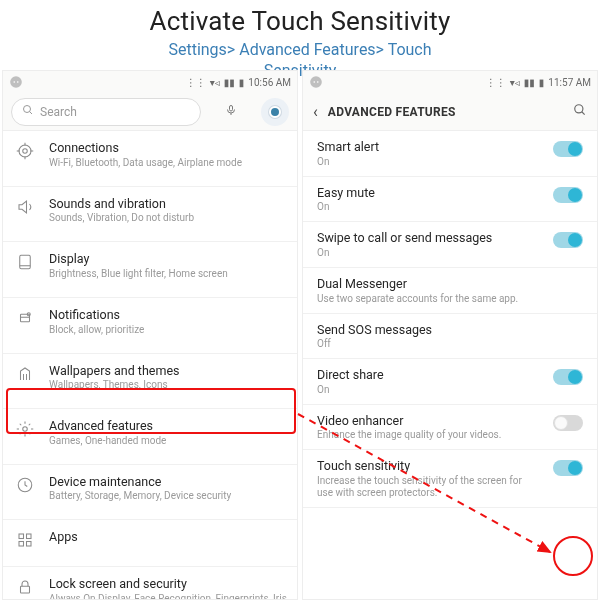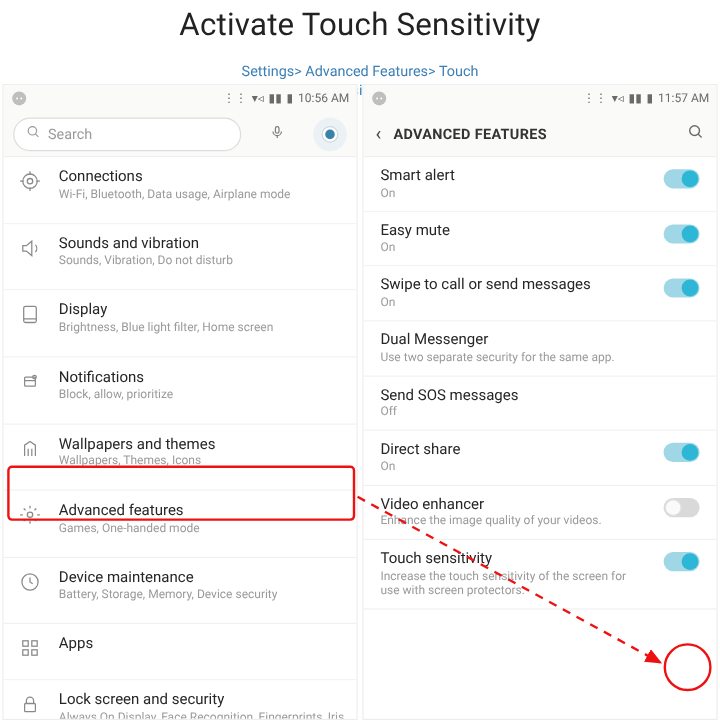--- a/index.html
+++ b/index.html
@@ -1,19 +1,19 @@
 <!DOCTYPE html>
 <html><head>
 <meta charset="utf-8">
 <style>
 *{box-sizing:border-box;margin:0;padding:0;font-family:-apple-system,BlinkMacSystemFont,"Segoe UI",Roboto,Arial,sans-serif}
 body{width:600px;height:600px;background:#fff;overflow:hidden;position:relative}
 .canvas{width:600px;height:600px;position:relative}
 .title{font-size:26px;font-weight:400;text-align:center;padding-top:6px;color:#222;letter-spacing:0.2px}
-.breadcrumb{text-align:center;color:#3b7fb5;font-size:12px;margin-top:16px;line-height:1.3}
+.breadcrumb{text-align:center;color:#3b7fb5;font-size:16px;margin-top:4px;line-height:1.3}
 .phones{position:absolute;top:70px;left:0;right:0;bottom:0;display:flex}
 .phone{width:296px;background:#fff;border:1px solid #ededed;overflow:hidden;font-size:12px;color:#333;position:relative}
 .phone.left{margin-left:2px}
 .phone.right{margin-left:4px}
 .statusbar{height:22px;background:#fafaf9;display:flex;align-items:center;padding:0 6px;font-size:10px;color:#6a6a6a}
 .sb-spacer{flex:1}
 .sb-icons{display:flex;gap:4px;align-items:center;font-size:10px}
 .search-row{height:38px;display:flex;align-items:center;background:#fafaf9;border-bottom:1px solid #eee;padding:0 8px;gap:23px}
 .searchbox{flex:1;height:28px;border:1px solid #ddd;border-radius:14px;display:flex;align-items:center;padding:0 10px;color:#9a9a9a;background:#fff;font-size:12px}
 .searchbox .mag{margin-right:6px;color:#9a9a9a}
@@ -262,21 +262,21 @@
               <div class="row-title">Swipe to call or send messages</div>
               <div class="row-sub">On</div>
             </div>
             <div class="toggle-slot">
               <div class="toggle on"></div>
             </div>
           </div>
           <div class="row clean">
             <div class="text-col">
               <div class="row-title">Dual Messenger</div>
-              <div class="row-sub wrap">Use two separate security for the same app.</div>
+              <div class="row-sub wrap">Use two separate accounts for the same app.</div>
             </div>
           </div>
           <div class="row clean">
             <div class="text-col">
               <div class="row-title">Send SOS messages</div>
               <div class="row-sub">Off</div>
             </div>
           </div>
           <div class="row clean">
             <div class="text-col">

